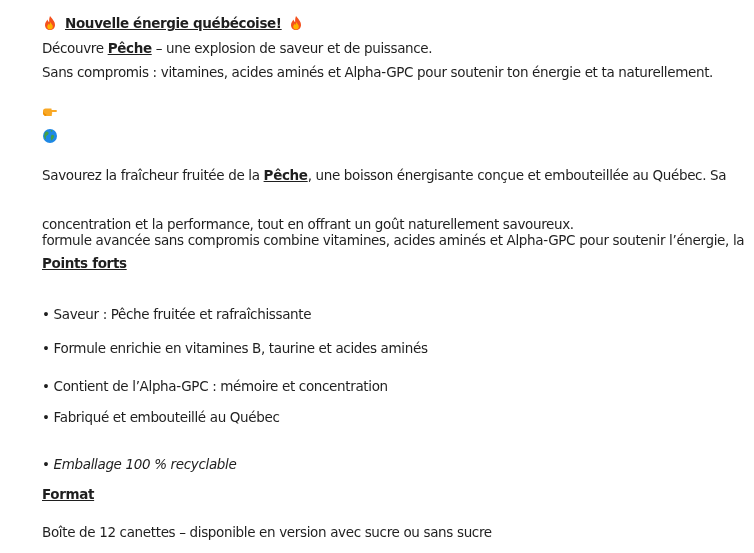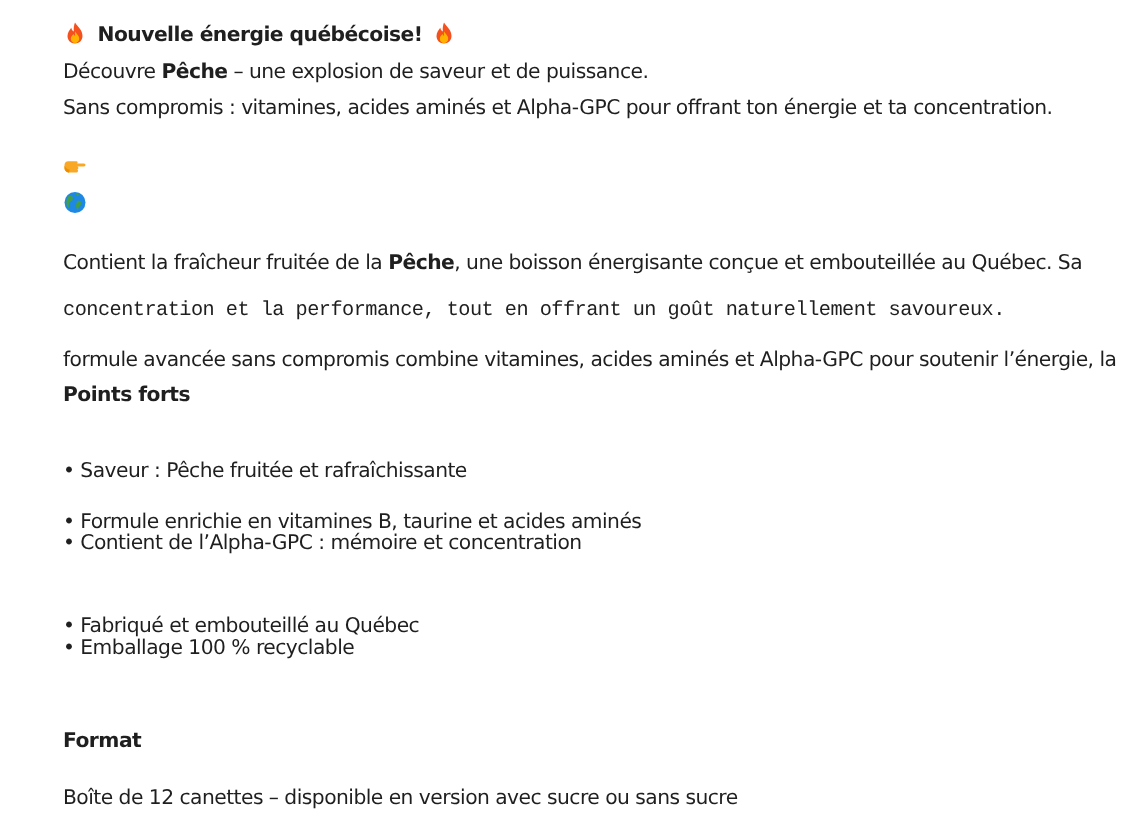--- a/index.html
+++ b/index.html
@@ -20,21 +20,21 @@
       position: relative;
       padding-left: 42px;
       padding-right: 20px;
     }
     .line {
       position: absolute;
       left: 42px;
       white-space: nowrap;
       line-height: 20px;
     }
-    .bold { font-weight: bold; }
+    .bold { font-weight: bold; text-decoration: underline; }
     .emoji {
       display: inline-block;
       width: 16px;
       height: 16px;
       vertical-align: -3px;
       margin-right: 7px;
     }
     .emoji svg { width: 16px; height: 16px; display: block; }
     .emoji-after { margin-left: 6px; margin-right: 0; }
   </style>
@@ -53,21 +53,21 @@
       <svg viewBox="0 0 16 16">
           <path d="M8 1 C10 4 13 6 13 10 C13 13 10.8 15 8 15 C5.2 15 3 13 3 10 C3 7.5 4.5 6 5.5 4.5 C5.8 6 6.5 6.8 7.2 7 C7 4.8 7.3 2.8 8 1 Z" fill="#f4511e"></path>
           <path d="M8 7 C9.5 9 10.8 10 10.8 11.8 C10.8 13.5 9.5 14.6 8 14.6 C6.5 14.6 5.2 13.5 5.2 11.8 C5.2 10.3 6.3 9.5 7 8.6 C7.3 9.4 7.7 9.8 8.1 9.9 C7.9 9 7.9 8 8 7 Z" fill="#ffb300"></path>
         </svg>
     </span>
   </div>
 
   <div class="line" style="top:38px;">
     <span>Découvre </span><span class="bold">Pêche</span><span> – une explosion de saveur et de puissance.</span>
   </div>
-  <div class="line" style="top:62px;">Sans compromis : vitamines, acides aminés et Alpha-GPC pour offrant ton énergie et ta concentration.</div>
+  <div class="line" style="top:62px;">Sans compromis : vitamines, acides aminés et Alpha-GPC pour soutenir ton énergie et ta naturellement.</div>
 
   <div class="line" style="top:101px;">
     <span class="emoji">
       <svg viewBox="0 0 16 16">
           <path d="M1 8 C1 6.5 2 5.5 3.5 5.5 L9 5.5 C10 5.5 10 7 9 7 L14 7 C15.3 7 15.3 9 14 9 L9.5 9 C10.5 9.2 10.5 10.8 9.5 11 C10.3 11.3 10.2 12.8 9.2 13 L4 13 C2.2 13 1 11.5 1 10 Z" fill="#f9a825"></path>
           <path d="M4 13 C2.2 13 1 11.5 1 10 L1 8.5 C2 10 3 11 4.5 11.2 Z" fill="#ef8f00"></path>
         </svg>
     </span>
   </div>
   <div class="line" style="top:126px;">
@@ -75,28 +75,28 @@
       <svg viewBox="0 0 16 16">
           <circle cx="8" cy="8" r="7" fill="#1e88e5"></circle>
           <path d="M4 3.5 C6 3 7 4.5 6.5 6 C6 7.5 4.5 7 4 8.5 C3.5 10 4.5 11 3.5 11.5 C2 10 1.5 6 4 3.5 Z" fill="#43a047"></path>
           <path d="M9.5 7 C11 6.5 12.5 7.5 12 9 C11.6 10.5 10 11 10 12.8 C8.5 12 8.5 9.5 9 8.5 Z" fill="#43a047"></path>
           <path d="M9 2 C10.5 2 11 3 10 3.6 C9 4 8.3 3 9 2 Z" fill="#43a047"></path>
         </svg>
     </span>
   </div>
 
   <div class="line" style="top:165px;">
-    <span>Contient la fraîcheur fruitée de la </span><span class="bold">Pêche</span><span>, une boisson énergisante conçue et embouteillée au Québec. Sa</span>
+    <span>Savourez la fraîcheur fruitée de la </span><span class="bold">Pêche</span><span>, une boisson énergisante conçue et embouteillée au Québec. Sa</span>
   </div>
   <div class="line" style="top:190px;margin-top:40px;">formule avancée sans compromis combine vitamines, acides aminés et Alpha-GPC pour soutenir l’énergie, la</div>
-  <div class="line" style="top:198px;font-family:Liberation Mono, monospace;">concentration et la performance, tout en offrant un goût naturellement savoureux.</div>
+  <div class="line" style="top:214px;">concentration et la performance, tout en offrant un goût naturellement savoureux.</div>
 
   <div class="line bold" style="top:253px;">Points forts</div>
   <div class="line" style="top:304px;">• Saveur : Pêche fruitée et rafraîchissante</div>
   <div class="line" style="top:338px;">• Formule enrichie en vitamines B, taurine et acides aminés</div>
-  <div class="line" style="top:352px;">• Contient de l’Alpha-GPC : mémoire et concentration</div>
+  <div class="line" style="top:376px;">• Contient de l’Alpha-GPC : mémoire et concentration</div>
   <div class="line" style="top:407px;">• Fabriqué et embouteillé au Québec</div>
-  <div class="line" style="top:422px;">• Emballage 100 % recyclable</div>
+  <div class="line" style="top:454px;font-style:italic;">• Emballage 100 % recyclable</div>
 
   <div class="line bold" style="top:484px;text-align:right;">Format</div>
   <div class="line" style="top:522px;">Boîte de 12 canettes – disponible en version avec sucre ou sans sucre</div>
 
 </div>
 
 </body></html>

